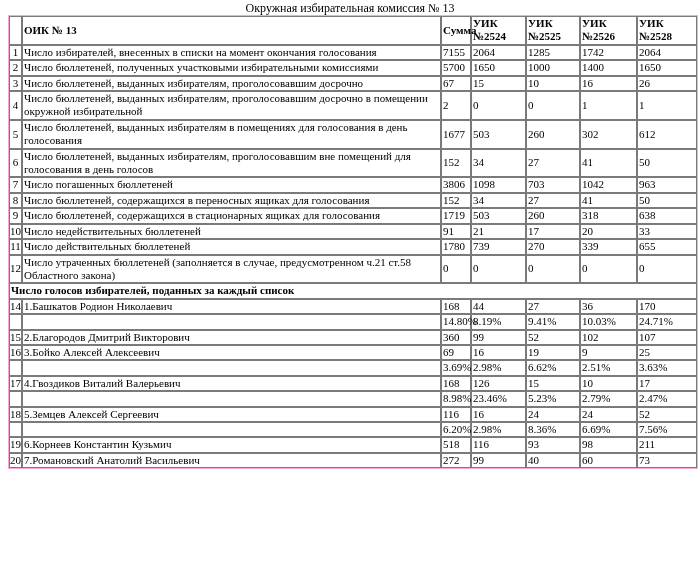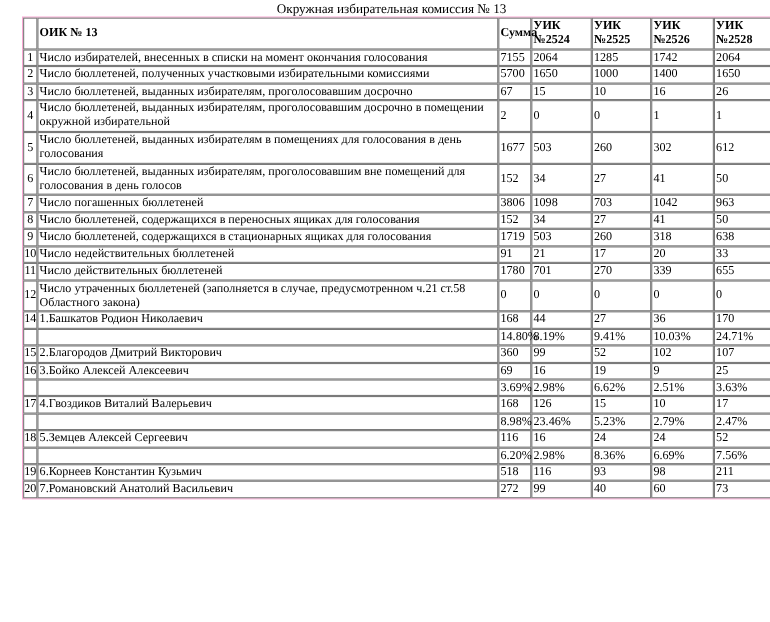--- a/index.html
+++ b/index.html
@@ -1,18 +1,18 @@
 <!DOCTYPE html>
 <html><head>
 <meta charset="utf-8">
 <style>
   * { margin:0; padding:0; box-sizing:border-box; }
   html, body { background:#ffffff; }
   body { font-family:"Liberation Serif", serif; color:#000; }
-  .page { width:700px; height:565px; overflow:hidden; background:#fff;padding-left:12px; }
+  .page { width:700px; height:565px; overflow:hidden; background:#fff; }
   .title { text-align:center; font-size:12px; line-height:14px; padding-top:1px; }
   table.report {
     margin-left:8px; margin-top:0px;
     width:688px; table-layout:fixed;
     border-collapse:separate; border-spacing:0;
     border:1px solid #f9a8d4;
   }
   td, th {
     border:1px solid #7a7a7a;
     font-size:11px; line-height:13.4px;
@@ -137,33 +137,36 @@
           <td class="val">91</td>
           <td class="val">21</td>
           <td class="val">17</td>
           <td class="val">20</td>
           <td class="val">33</td>
         </tr>
         <tr>
           <td class="num">11</td>
           <td>Число действительных бюллетеней</td>
           <td class="val">1780</td>
-          <td class="val">701</td>
+          <td class="val">739</td>
           <td class="val">270</td>
           <td class="val">339</td>
           <td class="val">655</td>
         </tr>
         <tr>
           <td class="num">12</td>
           <td>Число утраченных бюллетеней (заполняется в случае, предусмотренном ч.21 ст.58 Областного закона)</td>
           <td class="val">0</td>
           <td class="val">0</td>
           <td class="val">0</td>
           <td class="val">0</td>
           <td class="val">0</td>
+        </tr>
+        <tr class="section-row">
+          <td colspan="7">Число голосов избирателей, поданных за каждый список</td>
         </tr>
         <tr>
           <td class="num">14</td>
           <td>1.Башкатов Родион Николаевич</td>
           <td class="val">168</td>
           <td class="val">44</td>
           <td class="val">27</td>
           <td class="val">36</td>
           <td class="val">170</td>
         </tr>

